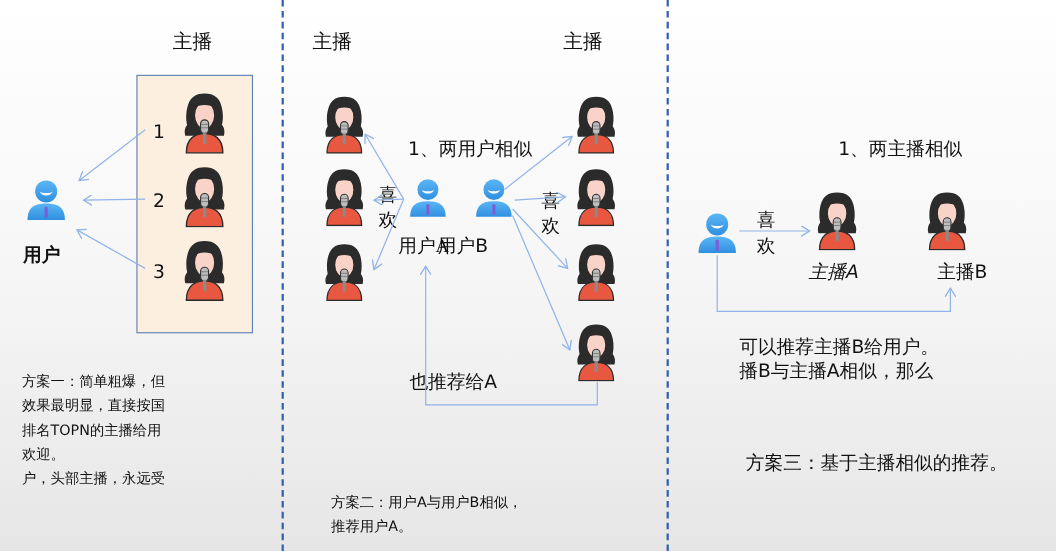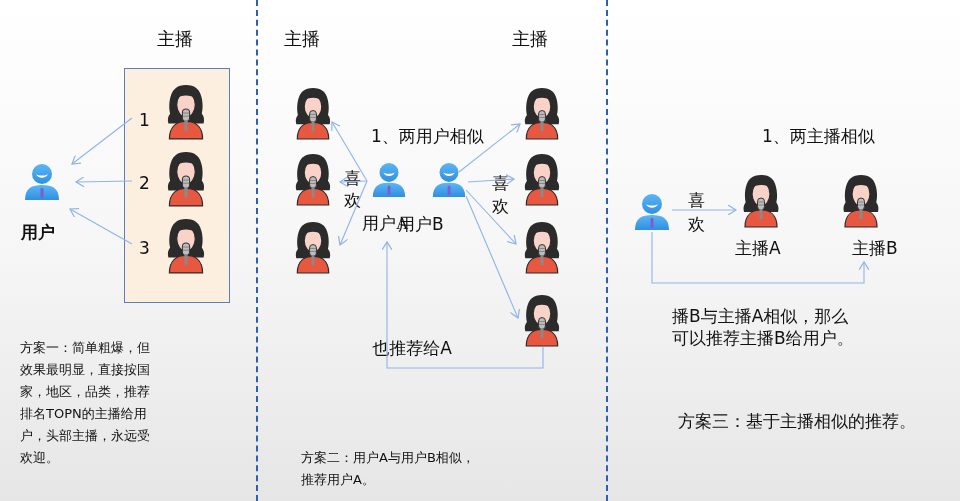--- a/index.html
+++ b/index.html
@@ -76,24 +76,23 @@
     </svg>
 
   <svg class="icon" style="left:22px; top:162px;" width="40" height="40">
       <use href="#user"></use>
     </svg>
   <div class="label" style="left:21px; top:222px;font-weight:bold;">用户</div>
 
   <div class="para" style="left:20px; top:337px; width:220px;">
     <div>方案一：简单粗爆，但</div>
     <div>效果最明显，直接按国</div>
-    <div>家，地区，品类，推荐</div>
     <div>排名TOPN的主播给用</div>
+    <div>欢迎。</div>
     <div>户，头部主播，永远受</div>
-    <div>欢迎。</div>
   </div>
 </div>
 
 <div>
   <div class="label" style="left:284px; top:29px; font-size:18px;">主播</div>
   <div class="label" style="left:512px; top:29px; font-size:18px;">主播</div>
 
   <svg class="icon" style="left:292px; top:85px;" width="42" height="55">
       <use href="#anchor"></use>
     </svg>
@@ -149,26 +148,26 @@
       <use href="#user"></use>
     </svg>
   <div class="label" style="left:688px; top:190px;">喜</div>
   <div class="label" style="left:688px; top:214px;">欢</div>
   <svg class="icon" style="left:740px; top:172px;" width="42" height="56">
       <use href="#anchor"></use>
     </svg>
   <svg class="icon" style="left:840px; top:172px;" width="42" height="56">
       <use href="#anchor"></use>
     </svg>
-  <div class="label" style="left:735px; top:238px;">主播A</div>
+  <div class="label" style="left:735px; top:238px;font-style:italic;">主播A</div>
   <div class="label" style="left:852px; top:238px;">主播B</div>
 
   <div class="label" style="left:672px; top:305px; line-height:22px;">
+    <div>可以推荐主播B给用户。</div>
     <div>播B与主播A相似，那么</div>
-    <div>可以推荐主播B给用户。</div>
   </div>
 
   <div class="label" style="left:678px; top:411px;">方案三：基于主播相似的推荐。</div>
 </div>
 
 <svg class="arrows">
   <g stroke="#8fb4e8" stroke-width="1.1" fill="none" marker-end="url(#ah)">
 
     <line x1="132" y1="118" x2="72" y2="164"></line>
     <line x1="132" y1="181" x2="76" y2="182"></line>

